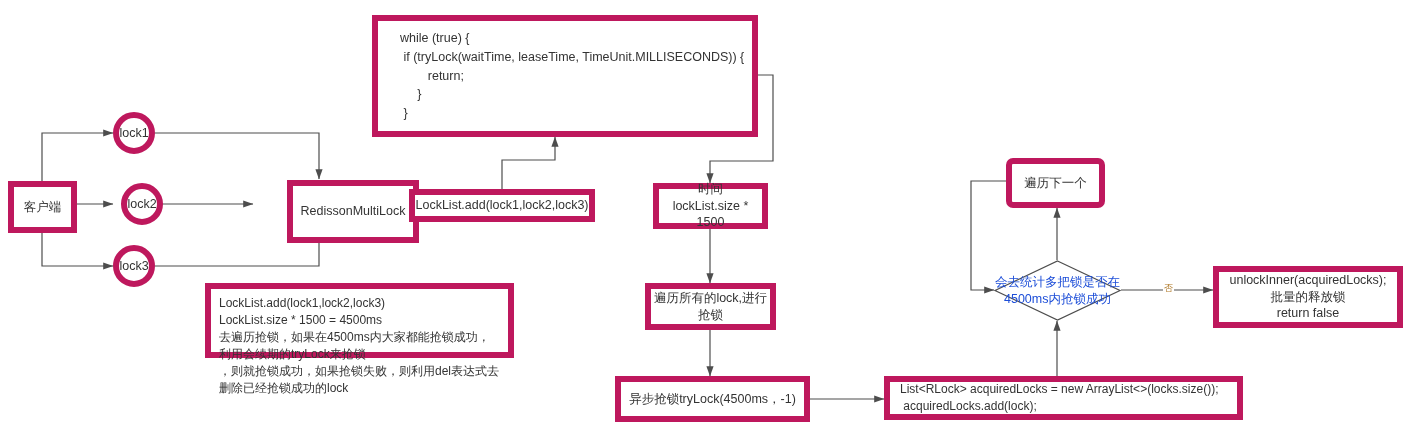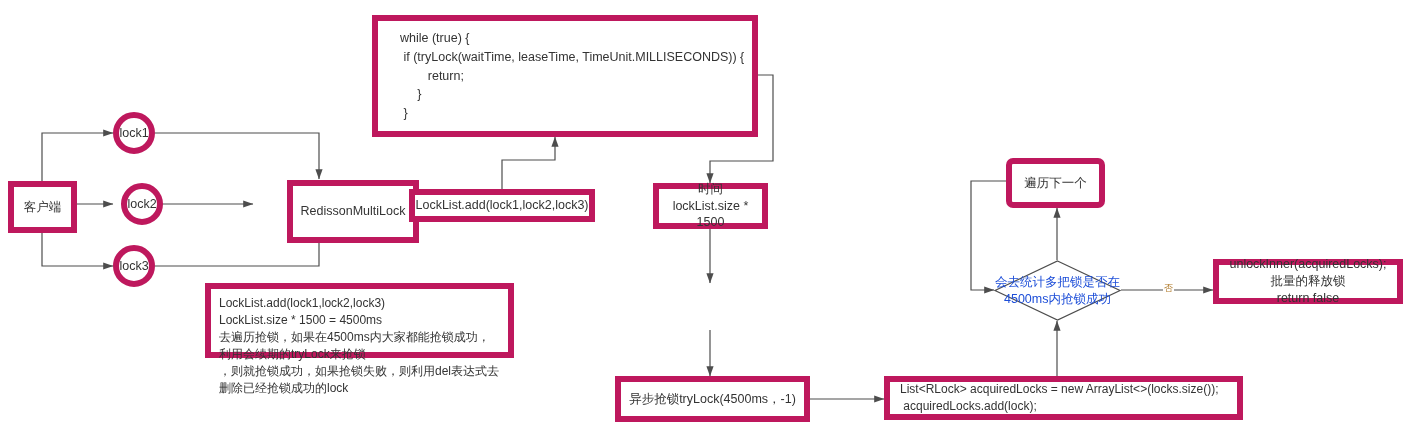--- a/index.html
+++ b/index.html
@@ -88,34 +88,35 @@
 
   <div class="node code" style="left:372px;top:15px;width:386px;height:122px;">while (true) {
  if (tryLock(waitTime, leaseTime, TimeUnit.MILLISECONDS)) {
         return;
      }
  }</div>
 
   <div class="node" style="left:653px;top:183px;width:115px;height:46px;">时间
 lockList.size * 1500</div>
 
+  <div class="node" style="left:645px;top:283px;width:131px;height:47px;">遍历所有的lock,进行抢锁</div>
 
   <div class="node" style="left:615px;top:376px;width:195px;height:46px;">异步抢锁tryLock(4500ms，-1)</div>
 
   <div class="node code" style="left:884px;top:376px;width:359px;height:44px;padding-left:10px;font-size:12px;line-height:1.45;">List&lt;RLock&gt; acquiredLocks = new ArrayList&lt;&gt;(locks.size());
  acquiredLocks.add(lock);</div>
 
   <div class="diamond-wrap" style="left:994px;top:260px;width:127px;height:61px;">
     <svg width="127" height="61" viewBox="0 0 127 61" xmlns="http://www.w3.org/2000/svg">
       <polygon points="63.5,1 126,30.5 63.5,60 1,30.5" fill="#ffffff" stroke="#4d4d4d" stroke-width="1.2"></polygon>
     </svg>
     <div class="diamond-label">会去统计多把锁是否在4500ms内抢锁成功</div>
   </div>
 
   <div class="node" style="left:1006px;top:158px;width:99px;height:50px;border-radius:7px;">遍历下一个</div>
 
-  <div class="node" style="left:1213px;top:259px;width:190px;height:45px;">unlockInner(acquiredLocks);
+  <div class="node" style="left:1213px;top:266px;width:190px;height:62px;">unlockInner(acquiredLocks);
 批量的释放锁
 return false</div>
 
   <span class="branch-label" style="left:1163px;top:284px;">否</span>
 
 </div>
 
 </body></html>

